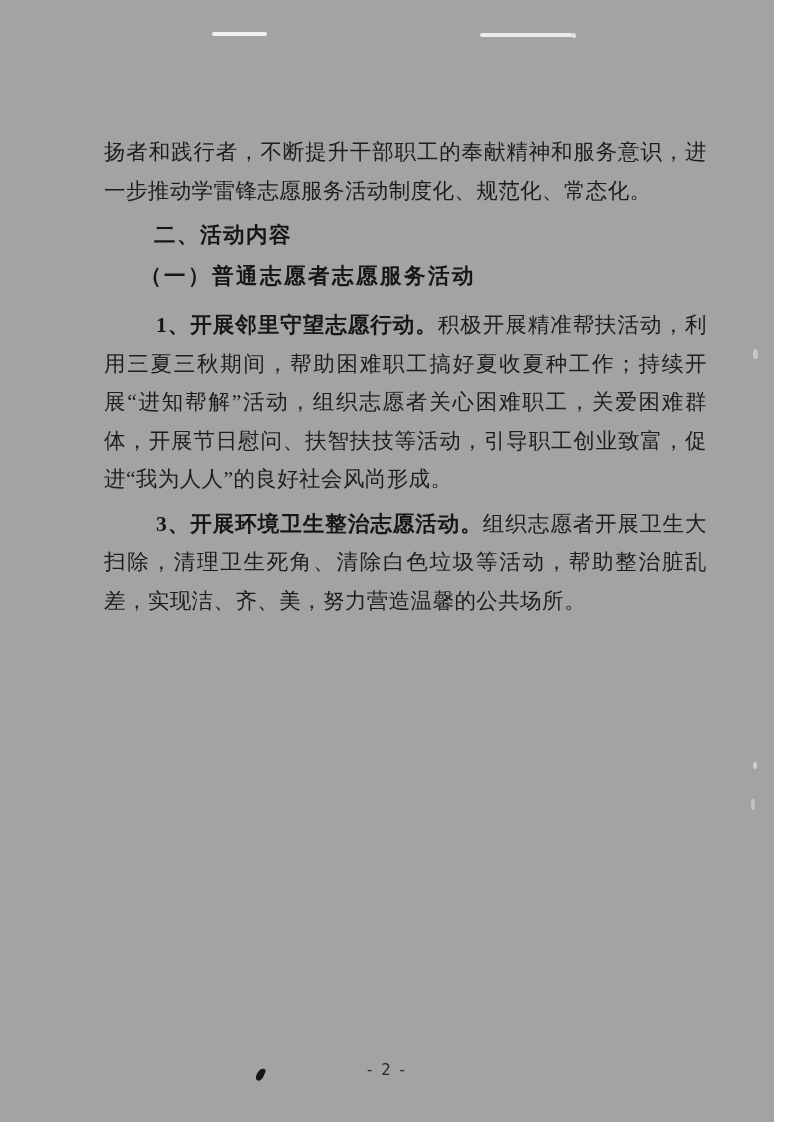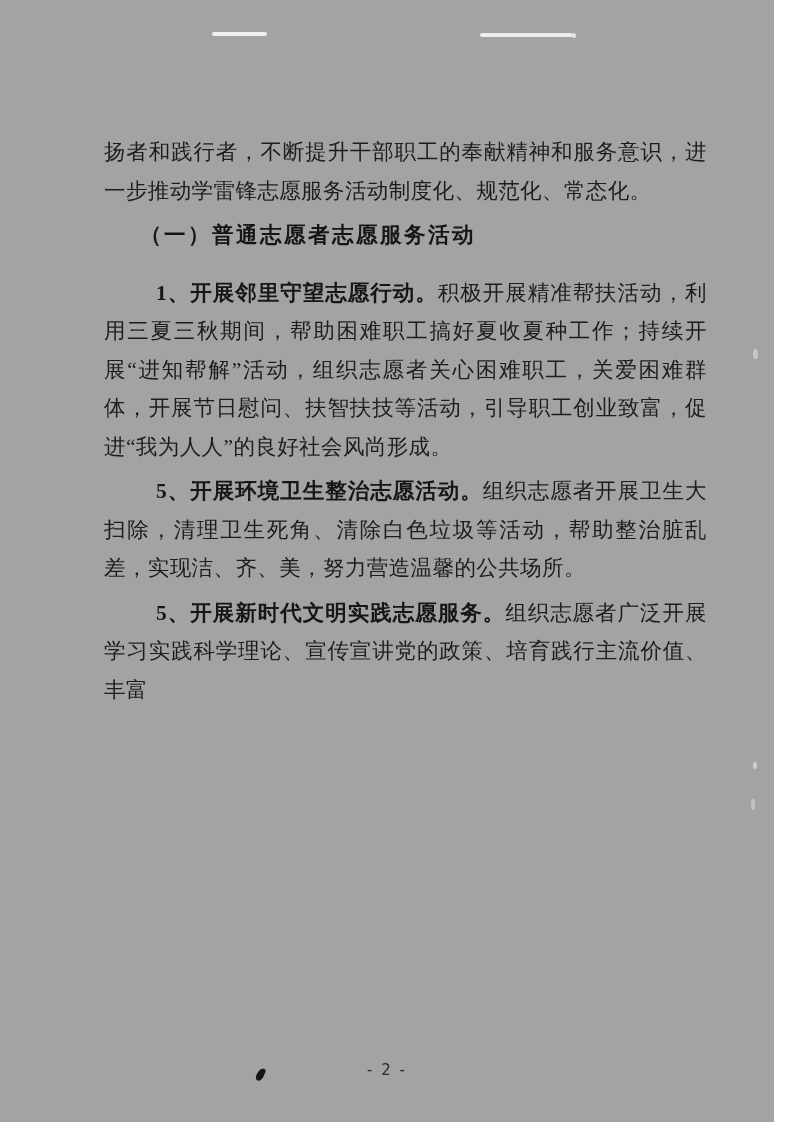--- a/index.html
+++ b/index.html
@@ -42,21 +42,21 @@
     font-weight: 700;
     text-indent: 50px;
     letter-spacing: 1.5px;
     margin-bottom: 2px;
     color: #161616;
   }
   .heading-2 {
     font-weight: 700;
     text-indent: 36px;
     letter-spacing: 2.5px;
-    margin-bottom: 19px;
+    margin-bottom: 11px;
     color: #161616;
   }
   .lead {
     font-weight: 700;
     color: #161616;
     margin-top: 8px;
   }
   .footer-num {
     position: absolute;
     top: 1061px;
@@ -104,24 +104,24 @@
 
   <div class="smudge smudge-1"></div>
   <div class="smudge smudge-2"></div>
   <div class="smudge smudge-3"></div>
   <div class="speck speck-1"></div>
   <div class="speck speck-2"></div>
   <div class="speck speck-3"></div>
 
   <main class="content">
       <p class="para continuation">扬者和践行者，不断提升干部职工的奉献精神和服务意识，进一步推动学雷锋志愿服务活动制度化、规范化、常态化。</p>
+      <p class="para heading-1">二、活动内容</p>
       <p class="para heading-2">（一）普通志愿者志愿服务活动</p>
       <p class="para numbered"><span class="lead">1、开展邻里守望志愿行动。</span>积极开展精准帮扶活动，利用三夏三秋期间，帮助困难职工搞好夏收夏种工作；持续开展“进知帮解”活动，组织志愿者关心困难职工，关爱困难群体，开展节日慰问、扶智扶技等活动，引导职工创业致富，促进“我为人人”的良好社会风尚形成。</p>
-      <p class="para numbered"><span class="lead">5、开展环境卫生整治志愿活动。</span>组织志愿者开展卫生大扫除，清理卫生死角、清除白色垃圾等活动，帮助整治脏乱差，实现洁、齐、美，努力营造温馨的公共场所。</p>
-      <p class="para numbered"><span class="lead">5、开展新时代文明实践志愿服务。</span>组织志愿者广泛开展学习实践科学理论、宣传宣讲党的政策、培育践行主流价值、丰富</p>
+      <p class="para numbered"><span class="lead">3、开展环境卫生整治志愿活动。</span>组织志愿者开展卫生大扫除，清理卫生死角、清除白色垃圾等活动，帮助整治脏乱差，实现洁、齐、美，努力营造温馨的公共场所。</p>
     </main>
 
   <div class="ink-mark"></div>
   <div class="ink-dot"></div>
 
   <div class="footer-num">- 2 -</div>
 
 </div>
 
 </body></html>

